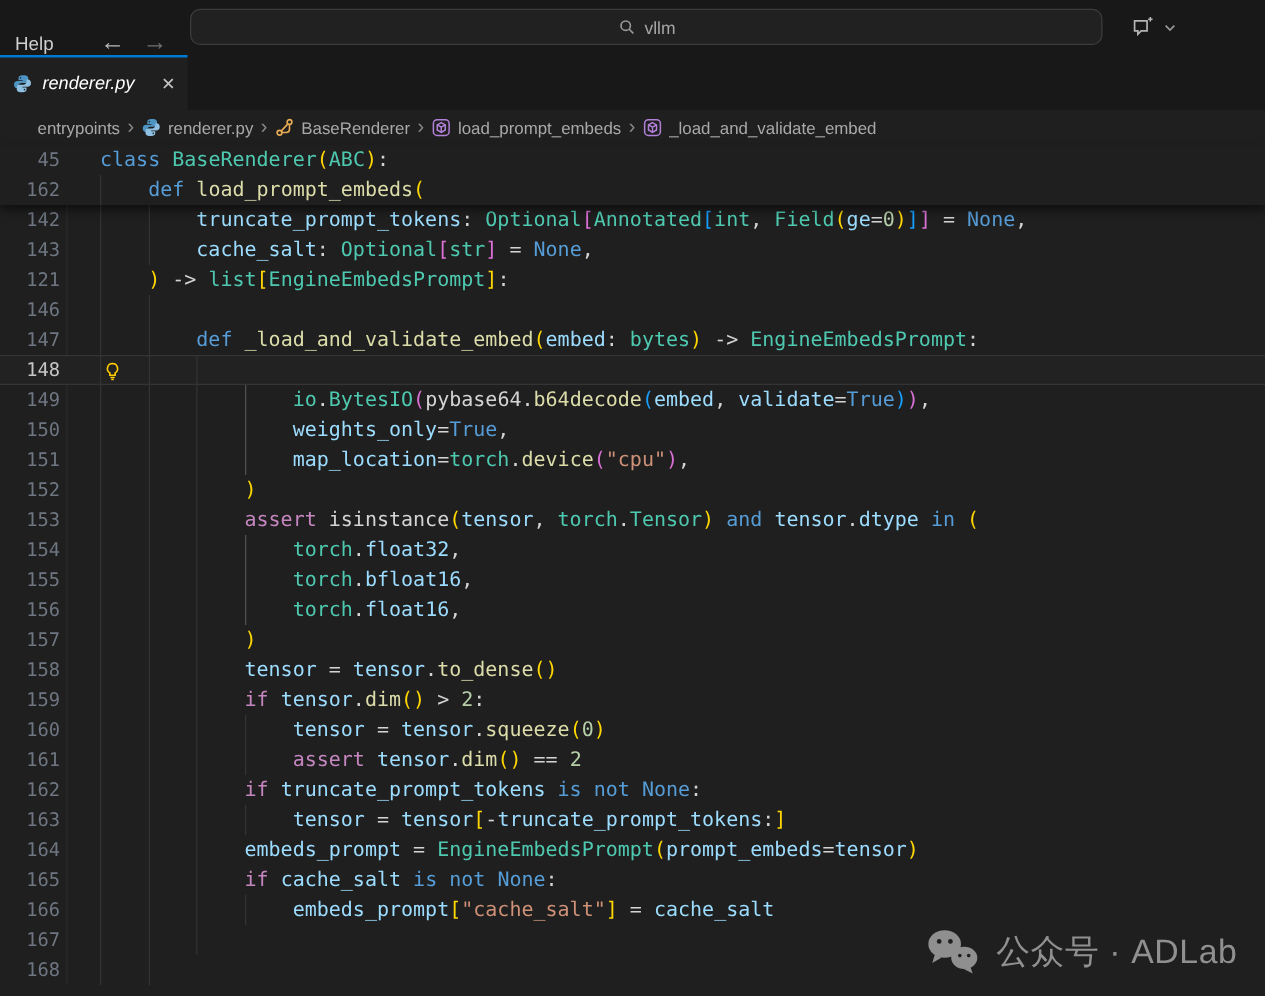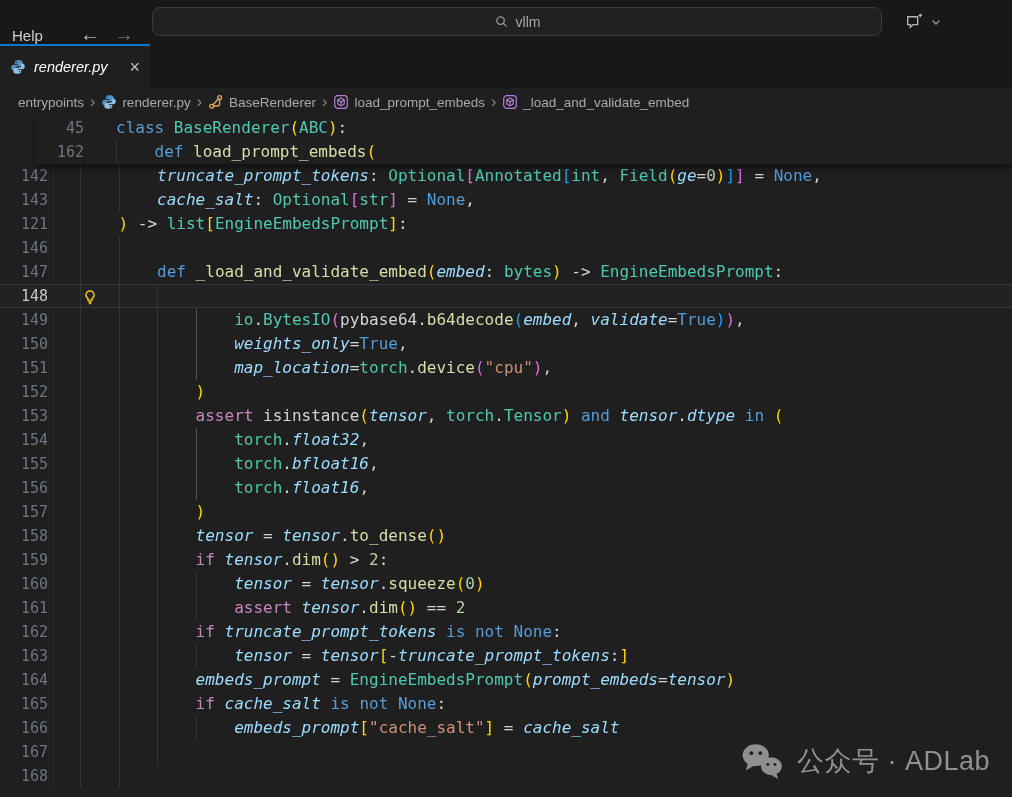--- a/index.html
+++ b/index.html
@@ -20,47 +20,47 @@
 
   
   .tabbar { height:44px; background:#181818; display:flex; }
   .tab { width:150px; background:#1f1f1f; border-top:2px solid #0078d4; display:flex;
          align-items:center; padding:0 10px; gap:8px; }
   .tab-label { color:#ffffff; font-style:italic; font-size:14.5px; }
   .tab-close { color:#c5c5c5; font-size:18px; margin-left:auto; line-height:1; }
 
   
   .breadcrumb { height:28px; background:#1f1f1f; display:flex; align-items:center;
-                padding-left:18px; font-size:13.5px; color:#a9a9a9; }
+                padding-left:30px; font-size:13.5px; color:#a9a9a9; }
   .crumb { display:flex; align-items:center; gap:5px; }
   .crumb-sep { color:#8a8a8a; font-size:16px; margin:0 6px; line-height:1; }
   .crumb .cicon { display:inline-flex; width:16px; height:16px; }
 
   
   .editor { position:relative; }
   .row { position:relative; height:24px; line-height:24px; white-space:pre;
          font-family:"DejaVu Sans Mono","Liberation Mono",monospace; font-size:16px; }
   .ln  { position:absolute; left:0; top:0; width:48px; text-align:right; color:#6e7681; font-size:15px; }
   .content { position:absolute; left:80px; top:0; }
   .guide { position:absolute; top:0; width:1px; height:24px; background:#333333; }
   .guide.active { background:#505050; }
   .row.current { background:#222222; box-shadow: inset 0 1px 0 #343434, inset 0 -1px 0 #343434; }
   .row.current .ln { color:#c6c6c6; }
   .bulb { position:absolute; left:82px; top:4px; width:16px; height:16px; }
 
-  .sticky { position:relative; z-index:3; background:#1f1f1f; box-shadow:0 4px 7px rgba(0,0,0,0.5);margin-left:36px; }
+  .sticky { position:relative; z-index:3; background:#1f1f1f; box-shadow:0 4px 7px rgba(0,0,0,0.5); }
   .code { position:relative; z-index:1; }
   .code::before { content:""; position:absolute; left:53px; top:0; bottom:0; width:1px; background:#2b2b2b; }
 
   
   .kw   { color:#569CD6; }
   .ctrl { color:#C586C0; }
   .type { color:#4EC9B0; }
   .fn   { color:#DCDCAA; }
-  .var  { color:#9CDCFE;font-style:italic; }
+  .var  { color:#9CDCFE; }
   .str  { color:#CE9178; }
   .num  { color:#B5CEA8; }
   .pun  { color:#D4D4D4; }
   .b1   { color:#FFD700; }
   .b2   { color:#DA70D6; }
   .b3   { color:#179FFF; }
   .hl   { background:rgba(118,121,124,0.38); border-radius:1px; }
   .cursor { display:inline-block; width:2px; height:19px; background:#cdcdcd;
             vertical-align:-4px; margin:0 -1px; }
 

